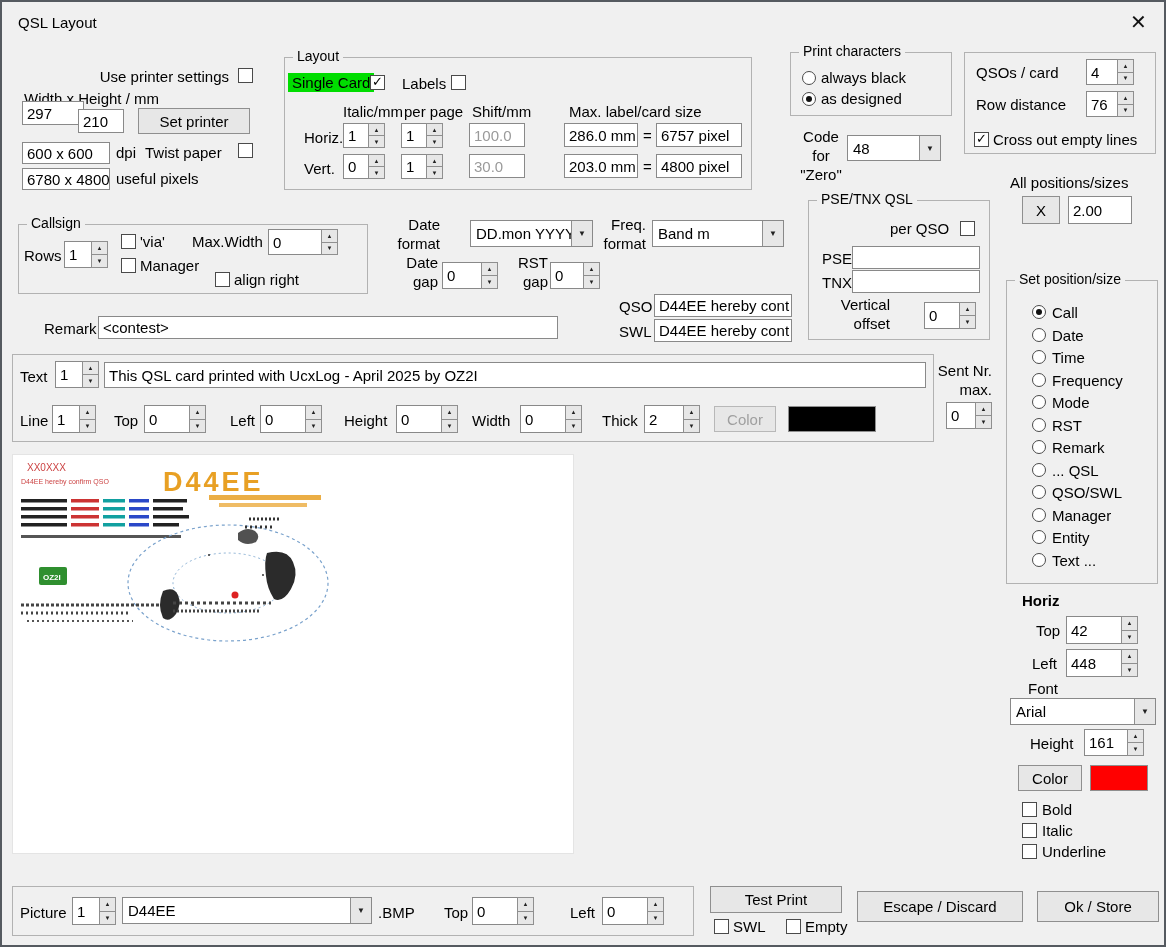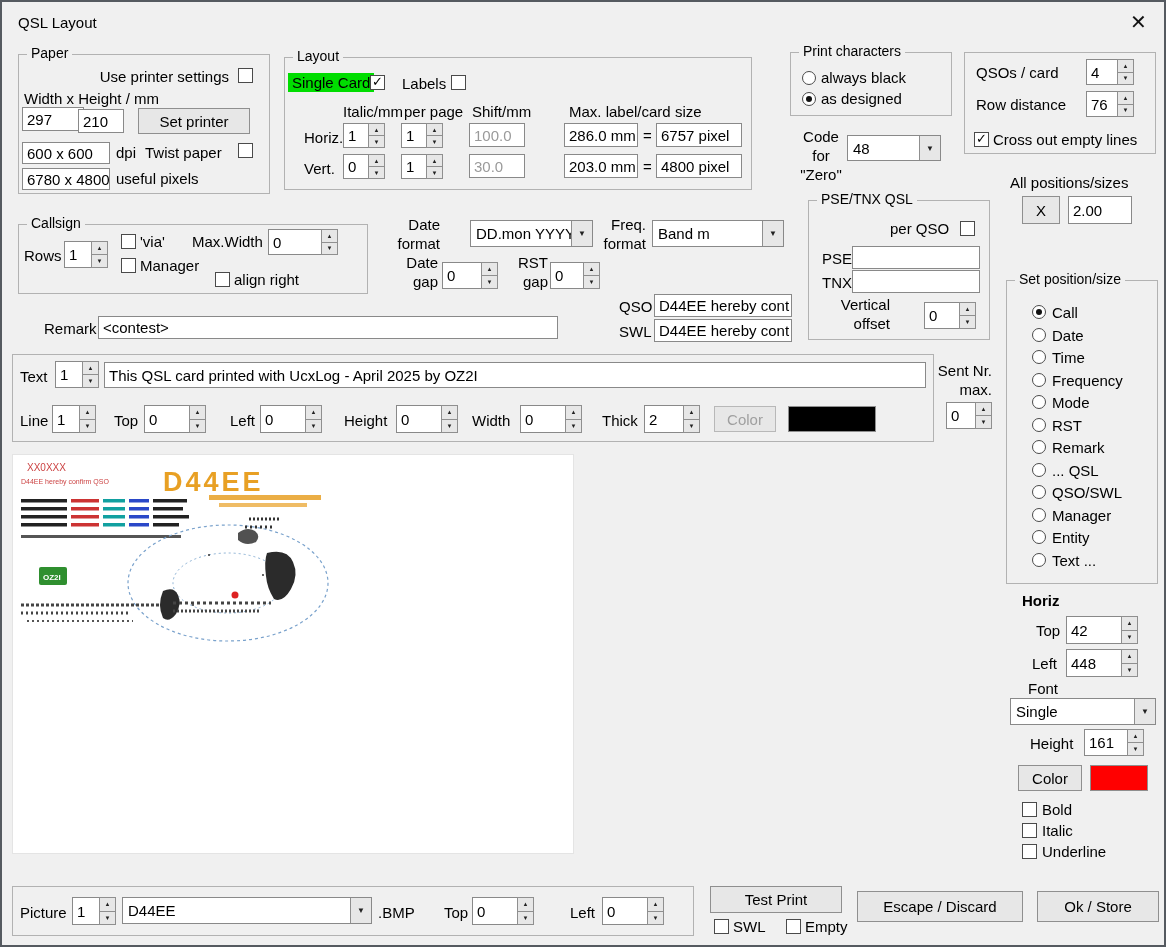--- a/index.html
+++ b/index.html
@@ -49,27 +49,24 @@
   .close { font-size:20px; color:#111; line-height:1; }
 </style>
 </head>
 <body>
 
 <div class="win">
 
   <div class="abs title" style="left:16px;top:12px">QSL Layout</div>
   <div class="abs close" style="left:1128px;top:10px">✕</div>
 
-  <div class="abs group" style="left:16px;top:52px;width:252px;height:140px">
-    <span class="legend">Paper</span>
-  </div>
   <div class="abs lbl tr" style="left:62px;top:66px;width:165px">Use printer settings</div>
   <span class="cb abs" style="left:236px;top:66px"></span>
   <div class="abs lbl" style="left:22px;top:88px">Width x Height / mm</div>
-  <div class="abs tb" style="left:20px;top:105px;width:62px;height:24px">297</div>
+  <div class="abs tb" style="left:20px;top:99px;width:62px;height:24px">297</div>
   <div class="abs tb" style="left:76px;top:107px;width:46px;height:24px">210</div>
   <div class="abs btn" style="left:136px;top:106px;width:112px;height:26px">Set printer</div>
   <div class="abs tb" style="left:20px;top:140px;width:88px;height:22px">600 x 600</div>
   <div class="abs lbl" style="left:114px;top:142px">dpi</div>
   <div class="abs lbl" style="left:143px;top:142px">Twist paper</div>
   <span class="cb abs" style="left:236px;top:141px"></span>
   <div class="abs tb" style="left:20px;top:166px;width:88px;height:22px">6780 x 4800</div>
   <div class="abs lbl" style="left:114px;top:168px">useful pixels</div>
 
   <div class="abs group" style="left:282px;top:55px;width:468px;height:133px">
@@ -414,21 +411,21 @@
   <div class="abs lbl" style="left:1030px;top:653px">Left</div>
   <div class="spin abs" style="left:1064px;top:647px;width:72px;height:28px">
     <div class="spin-val">448</div>
     <div class="spin-btns">
         <div class="spin-up"></div>
         <div class="spin-down"></div>
       </div>
   </div>
   <div class="abs lbl" style="left:1026px;top:678px">Font</div>
   <div class="combo abs" style="left:1008px;top:696px;width:146px;height:27px">
-    <div class="combo-val">Single</div>
+    <div class="combo-val">Arial</div>
     <div class="combo-btn"></div>
   </div>
   <div class="abs lbl" style="left:1028px;top:733px">Height</div>
   <div class="spin abs" style="left:1082px;top:727px;width:60px;height:27px">
     <div class="spin-val">161</div>
     <div class="spin-btns">
         <div class="spin-up"></div>
         <div class="spin-down"></div>
       </div>
   </div>

